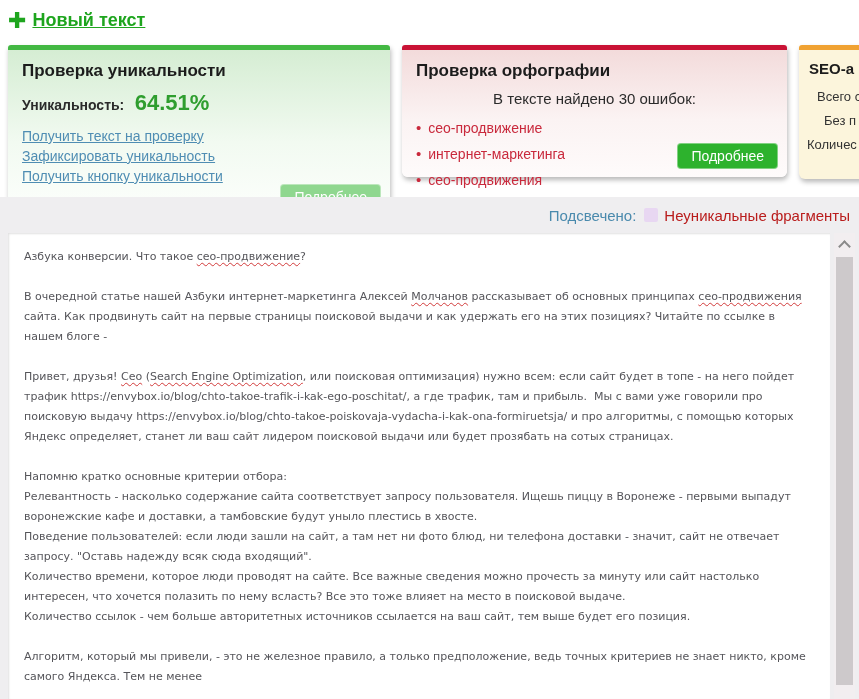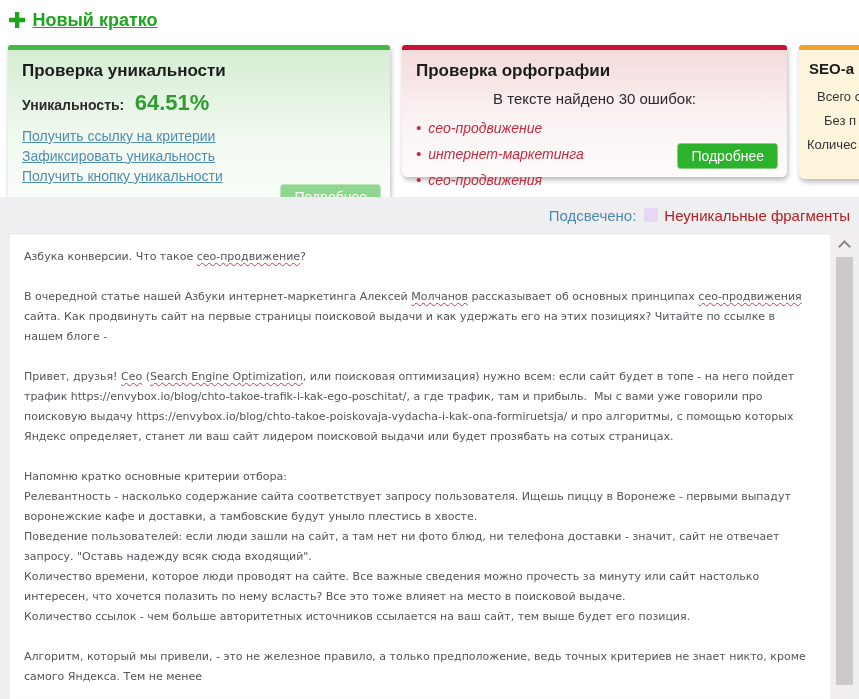--- a/index.html
+++ b/index.html
@@ -20,21 +20,21 @@
   .panel h2{margin:0 0 9px 0;font-size:17px;color:#1c1c1c;}
   #panel-uniq .uval-row{margin:4px 0 10px 0;}
   .ulabel{font-size:14px;font-weight:bold;color:#2b2b2b;}
   .uvalue{font-size:22px;font-weight:bold;color:#2f9e2f;margin-left:6px;}
   .pane-link{display:block;font-size:14px;line-height:20px;color:#4f8db3;text-decoration:underline;cursor:pointer;}
   .details-btn{position:absolute;right:9px;bottom:8px;color:#ffffff;font-size:14px;padding:4px 13px;
     border-radius:4px;border:1px solid rgba(255,255,255,.4);cursor:pointer;}
   #btn-uniq{background:#8fd78f;}
   #btn-spell{background:#2db22d;}
   #panel-spell .summary{text-align:center;font-size:15px;font-weight:normal;color:#2b2b2b;margin:2px 0 8px 0;}
-  .err-item{font-size:14px;line-height:26px;color:#c9293c;font-style:italic;}
+  .err-item{font-size:14px;line-height:26px;color:#c9293c;}
   .err-dot{margin-right:7px;font-size:15px;}
   #panel-seo h2{font-size:15px;margin:0 0 8px 2px;}
   .seo-row{font-size:13px;line-height:24px;color:#333;}
   .seo-row:nth-child(1){margin-left:10px;}
   .seo-row:nth-child(2){margin-left:17px;}
   .seo-row:nth-child(3){margin-left:0px;}
 
   
   #lower{position:absolute;left:0;right:0;top:197px;bottom:0;background:#efeef0;}
   #legend-row{position:absolute;top:0;left:0;right:0;height:36px;display:flex;align-items:center;justify-content:flex-end;padding-right:9px;}
@@ -52,32 +52,32 @@
   #scrollbar{position:absolute;right:4px;top:36px;width:21px;bottom:0;background:#f2eef0;}
   #scroll-up{position:absolute;top:0;left:0;right:0;height:22px;display:flex;align-items:center;justify-content:center;cursor:pointer;}
   #scroll-up .chev{width:7px;height:7px;border-left:2px solid #8a8a8a;border-top:2px solid #8a8a8a;transform:rotate(45deg);margin-top:4px;}
   #scroll-thumb{position:absolute;top:24px;left:2px;right:2px;height:428px;background:#cdc9cb;cursor:grab;}
 </style>
 </head>
 <body>
 
 <a id="new-text">
   <span class="plus" style="color: rgb(30, 165, 30);">✚</span>
-  <span class="lbl" style="color: rgb(30, 165, 30);">Новый кратко</span>
+  <span class="lbl" style="color: rgb(30, 165, 30);">Новый текст</span>
 </a>
 
 <div class="panel" id="panel-uniq" style="border-top-color: rgb(67, 184, 67);">
   <div class="inner">
     <h2>Проверка уникальности</h2>
     <div class="uval-row">
       <span class="ulabel">Уникальность:</span>
       <span class="uvalue" style="color: rgb(47, 158, 47);">64.51%</span>
     </div>
     <div>
-        <a class="pane-link">Получить ссылку на критерии</a>
+        <a class="pane-link">Получить текст на проверку</a>
         <a class="pane-link">Зафиксировать уникальность</a>
         <a class="pane-link">Получить кнопку уникальности</a>
       </div>
     <div class="details-btn" id="btn-uniq" style="background: rgb(143, 215, 143);">Подробнее</div>
   </div>
 </div>
 
 <div class="panel" id="panel-spell" style="border-top-color: rgb(201, 18, 53);">
   <div class="inner">
     <h2>Проверка орфографии</h2>

